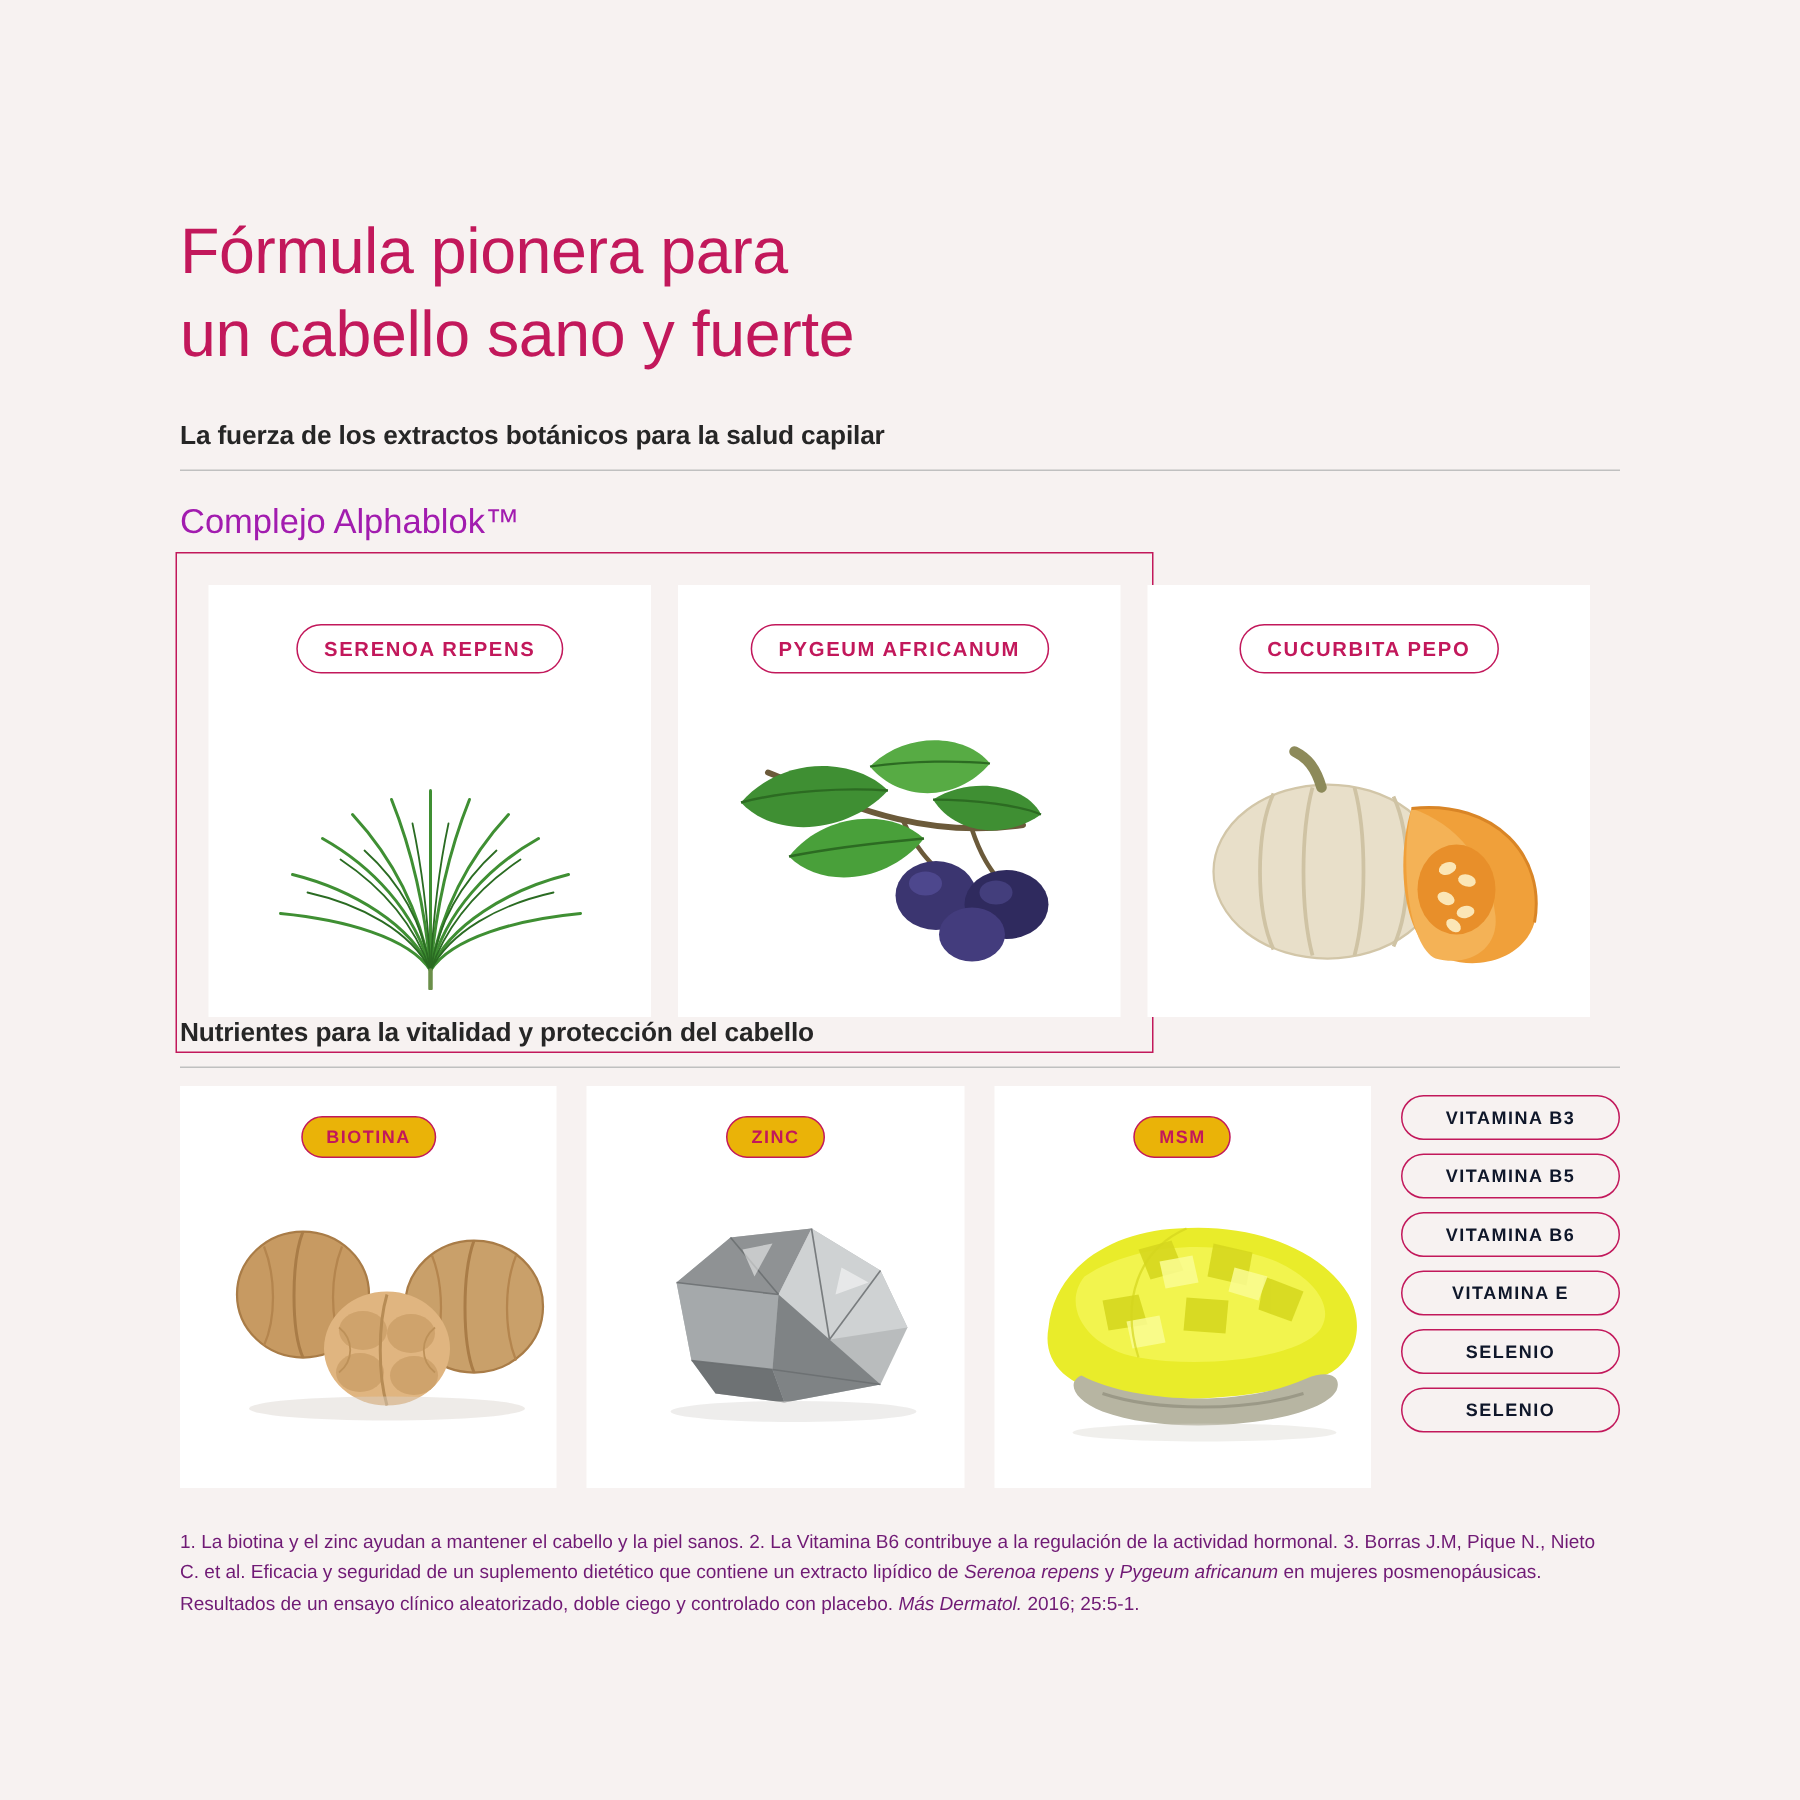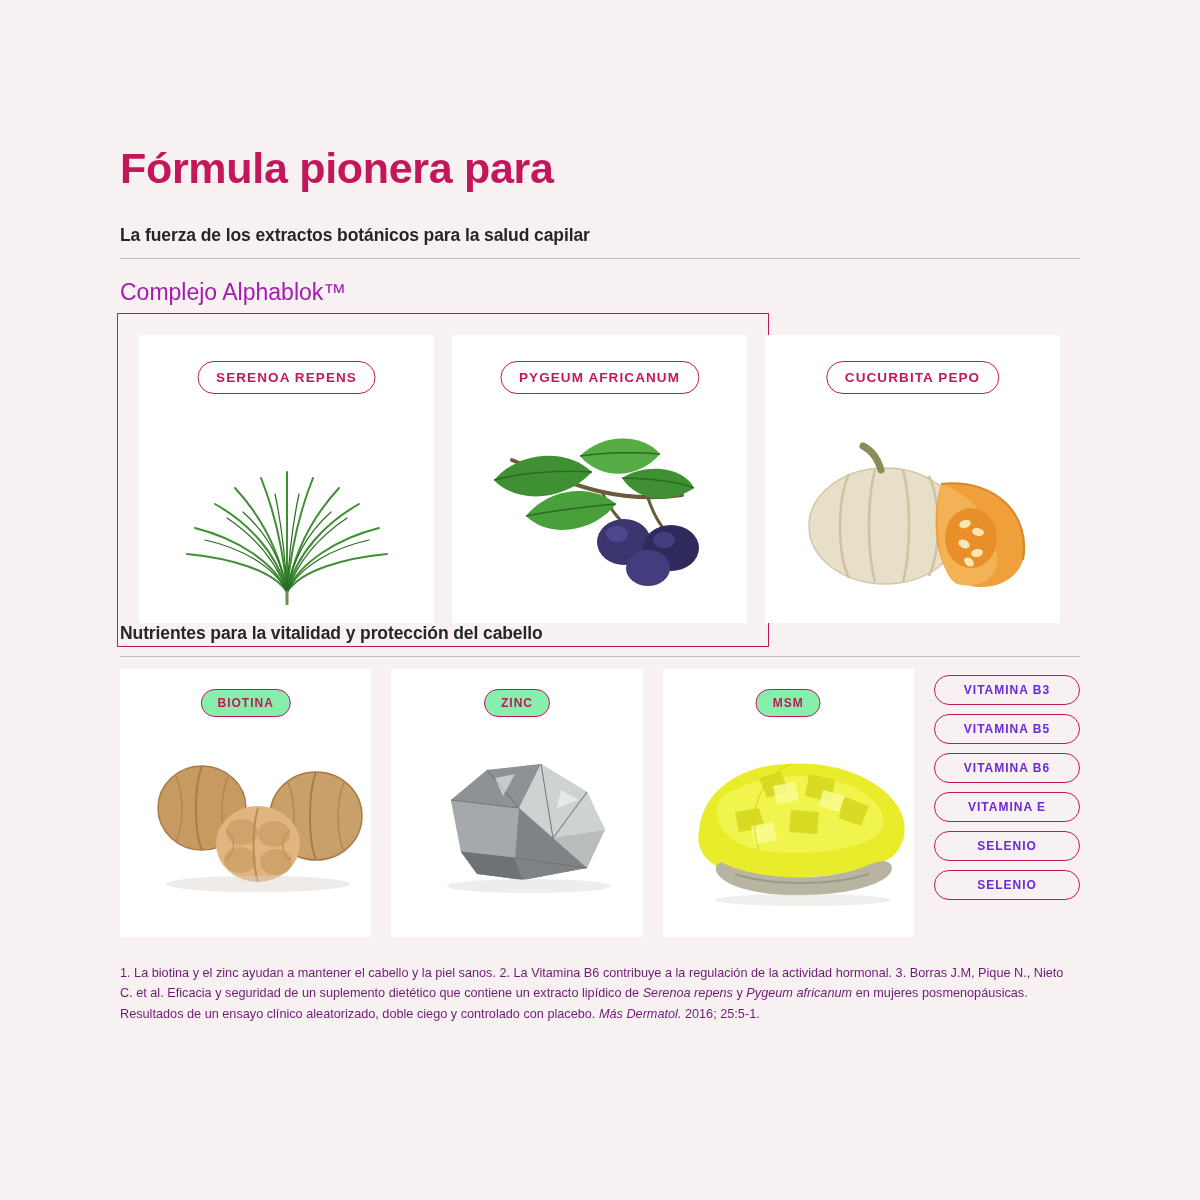--- a/index.html
+++ b/index.html
@@ -20,21 +20,21 @@
     height: 1200px;
     box-sizing: border-box;
     padding: 0 120px;
   }
 
   
   .title {
     padding-top: 112px;
     font-size: 43px;
     line-height: 1.28;
-    font-weight: 700;
+    font-weight: 400;
     color: #c2185b;
     letter-spacing: -0.3px;
   }
   .title .line { display: block; }
 
   
   .subhead {
     margin-top: 19px;
     font-size: 17.5px;
     font-weight: 700;
@@ -131,32 +131,32 @@
     transform: translateX(-50%);
     top: 20px;
     border: 1.3px solid #c2185b;
     border-radius: 20px;
     color: #c2185b;
     font-size: 12px;
     font-weight: 700;
     letter-spacing: 1px;
     padding: 6px 16px;
     white-space: nowrap;
-    background: #86efac;
+    background: #eab308;
   }
   .vit-list {
     display: flex;
     flex-direction: column;
     gap: 9px;
     padding-top: 6px;
   }
   .vit-pill {
     border: 1.3px solid #c2185b;
     border-radius: 20px;
-    color: #6d28d9;
+    color: #0f172a;
     font-size: 12px;
     font-weight: 700;
     letter-spacing: 1px;
     padding: 7px 10px;
     text-align: center;
     width: 146px;
     box-sizing: border-box;
     background: transparent;
   }
 
@@ -173,20 +173,21 @@
   
   svg { display: block; }
 </style>
 </head>
 <body>
 
 <div class="page">
 
   <h1 class="title">
     <span class="line">Fórmula pionera para</span>
+    <span class="line">un cabello sano y fuerte</span>
   </h1>
 
   <div class="subhead">La fuerza de los extractos botánicos para la salud capilar</div>
   <div class="rule"></div>
 
   <div class="complex-label">Complejo Alphablok™</div>
 
   <div class="botanical-wrap">
     <div class="outline-box"></div>
 

